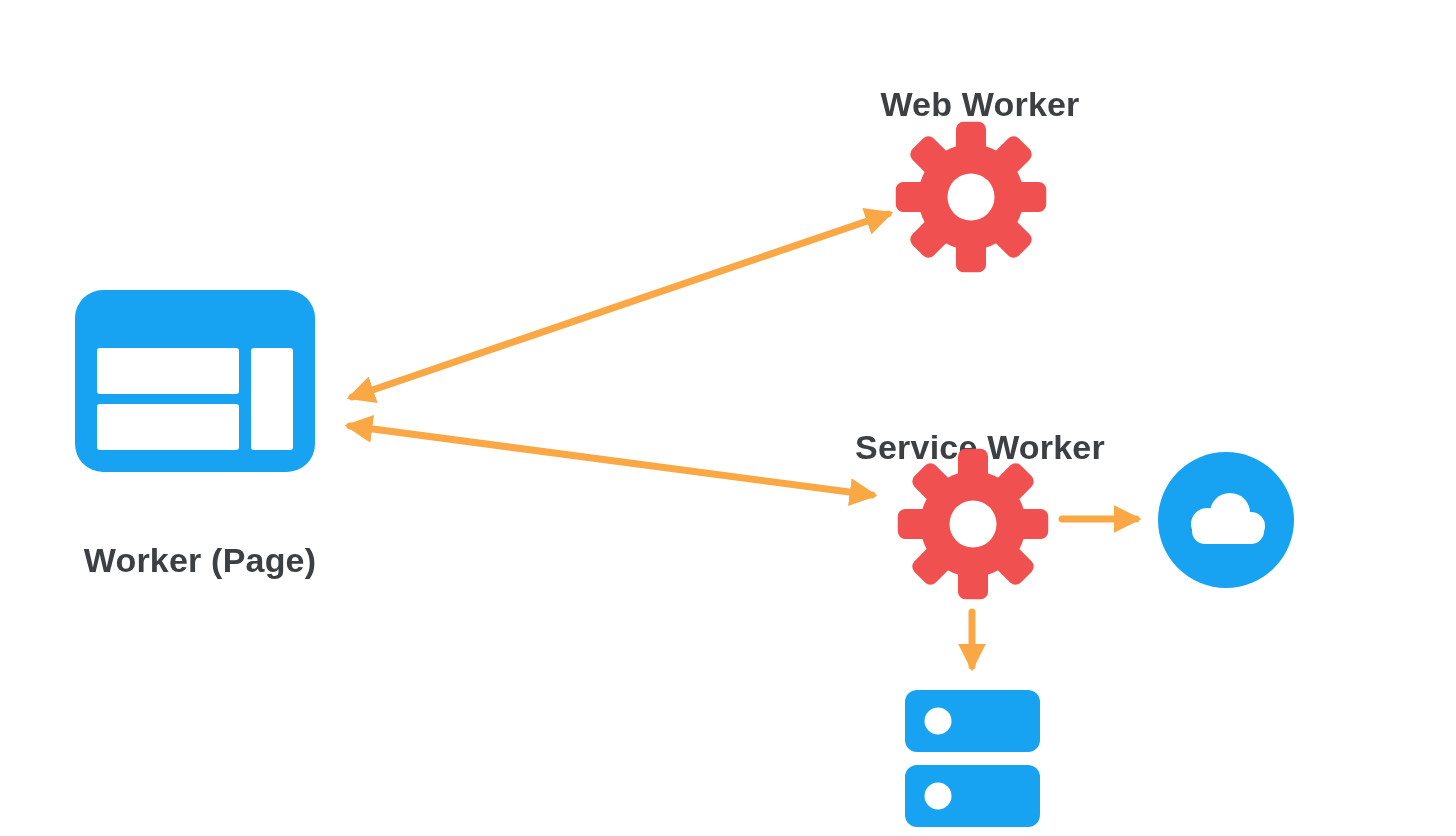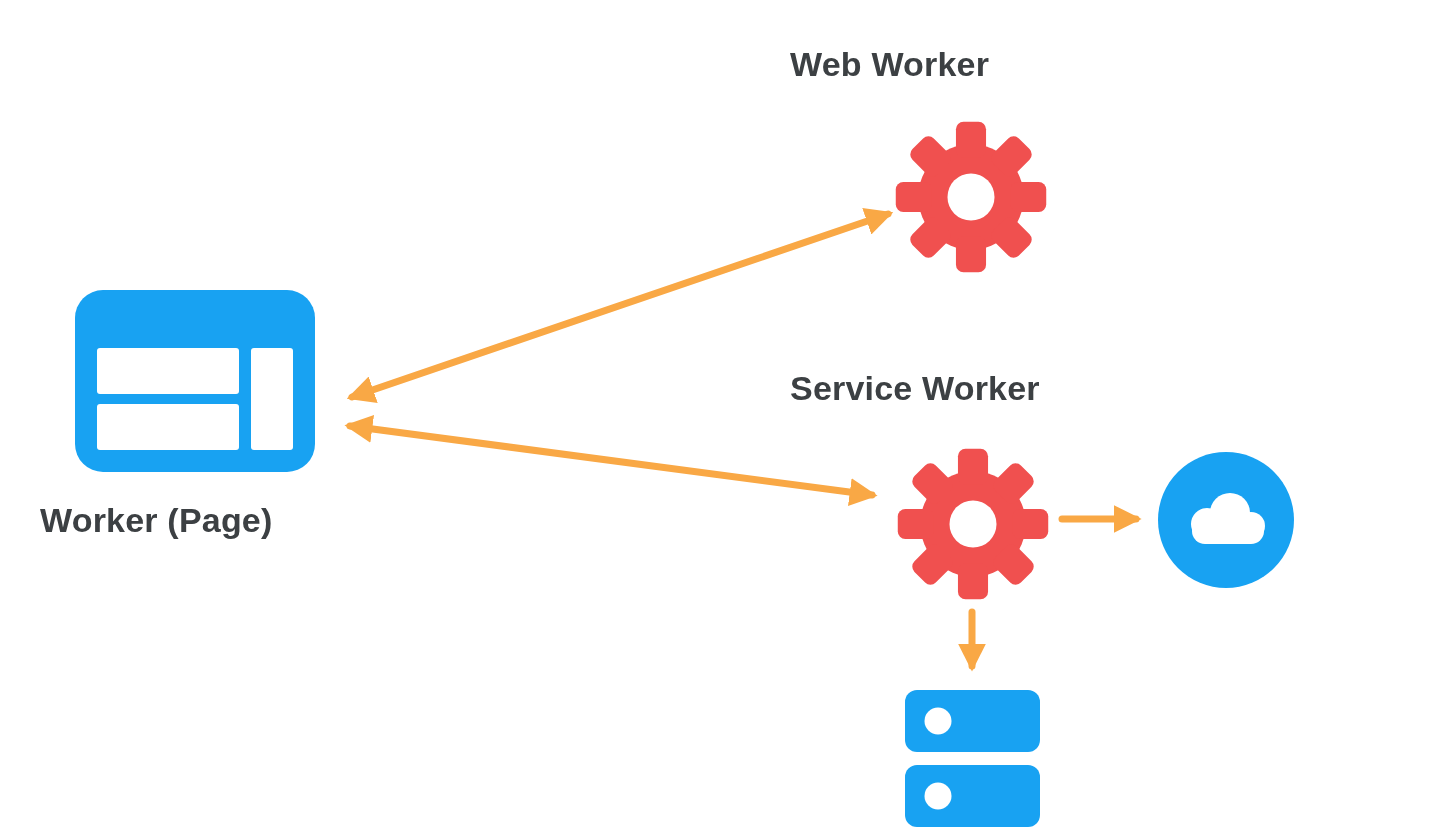--- a/index.html
+++ b/index.html
@@ -16,24 +16,25 @@
     background:var(--white);
     overflow:hidden;
     font-family:"Liberation Sans",sans-serif;
   }
   .abs{position:absolute;}
   .label{
     position:absolute;
     color:var(--text);
     font-size:34px;
     font-weight:600;
-    text-align:left;
+    text-align:center;
     letter-spacing:0.2px;
     line-height:1.2;
     user-select:none;
+    margin-top:40px;
   }
   .fill-blue{fill:var(--blue);}
   .fill-red{fill:var(--red);}
   .fill-white{fill:var(--white);}
   .fill-orange{fill:var(--orange);}
   .arrow-line{
     stroke:var(--orange);
     stroke-width:7;
     fill:none;
     stroke-linecap:round;
@@ -75,21 +76,21 @@
       <rect x="-16" y="-80" width="32" height="38" rx="8" transform="rotate(90)"></rect>
       <rect x="-16" y="-80" width="32" height="38" rx="8" transform="rotate(135)"></rect>
       <rect x="-16" y="-80" width="32" height="38" rx="8" transform="rotate(180)"></rect>
       <rect x="-16" y="-80" width="32" height="38" rx="8" transform="rotate(225)"></rect>
       <rect x="-16" y="-80" width="32" height="38" rx="8" transform="rotate(270)"></rect>
       <rect x="-16" y="-80" width="32" height="38" rx="8" transform="rotate(315)"></rect>
     </g>
     <circle r="25" class="fill-white"></circle>
   </svg>
 
-  <div class="label" style="left:790px;top:368px;width:380px">Service Worker</div>
+  <div class="label" style="left:790px;top:387px;width:380px">Service Worker</div>
   <svg class="abs" style="left:894px;top:445px" width="158" height="158" viewBox="-84 -84 168 168">
     <g class="fill-red">
       <circle r="56"></circle>
       <rect x="-16" y="-80" width="32" height="38" rx="8"></rect>
       <rect x="-16" y="-80" width="32" height="38" rx="8" transform="rotate(45)"></rect>
       <rect x="-16" y="-80" width="32" height="38" rx="8" transform="rotate(90)"></rect>
       <rect x="-16" y="-80" width="32" height="38" rx="8" transform="rotate(135)"></rect>
       <rect x="-16" y="-80" width="32" height="38" rx="8" transform="rotate(180)"></rect>
       <rect x="-16" y="-80" width="32" height="38" rx="8" transform="rotate(225)"></rect>
       <rect x="-16" y="-80" width="32" height="38" rx="8" transform="rotate(270)"></rect>

